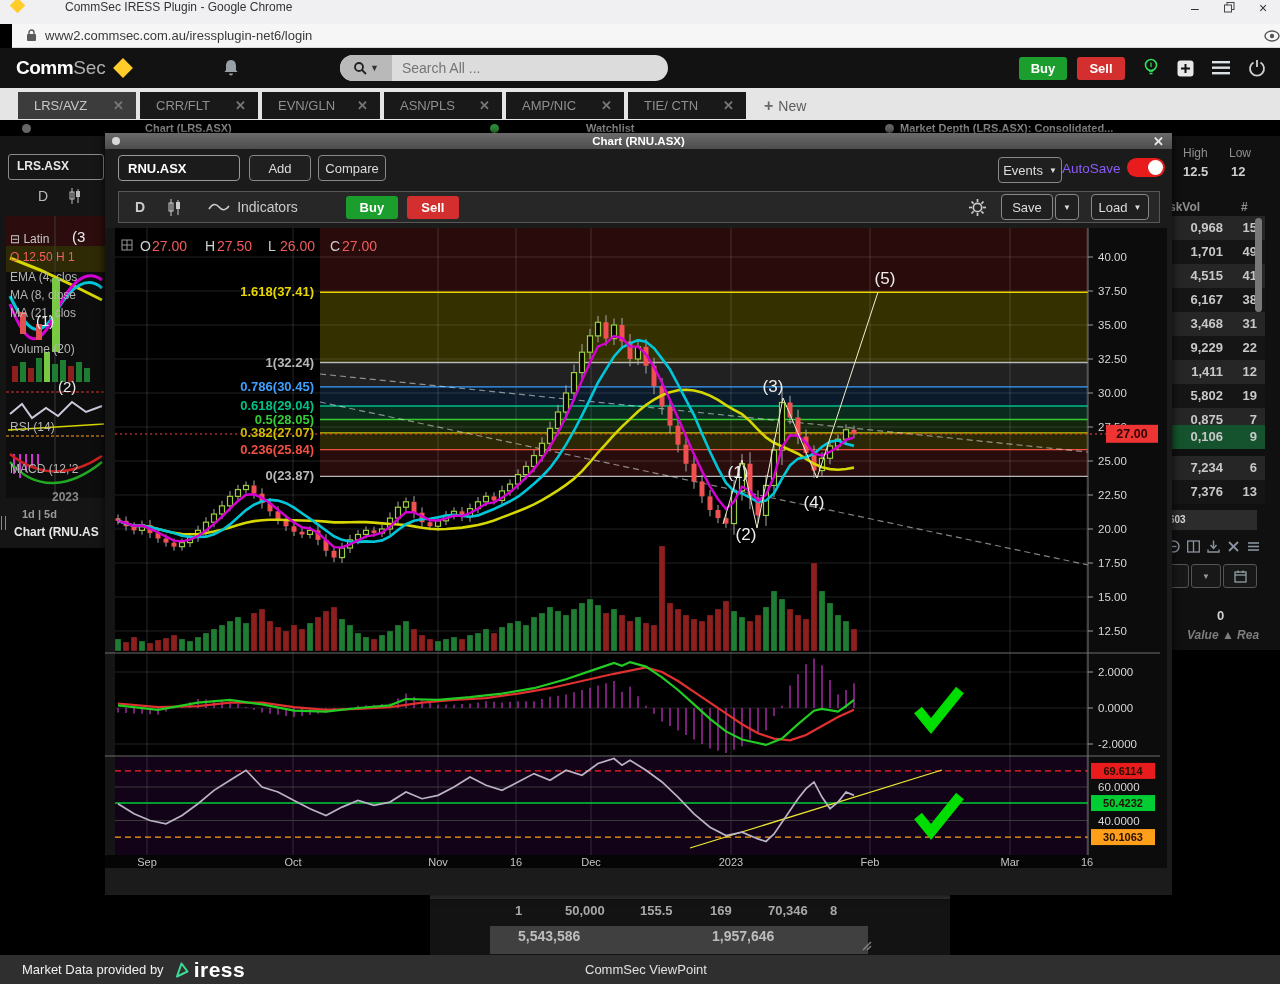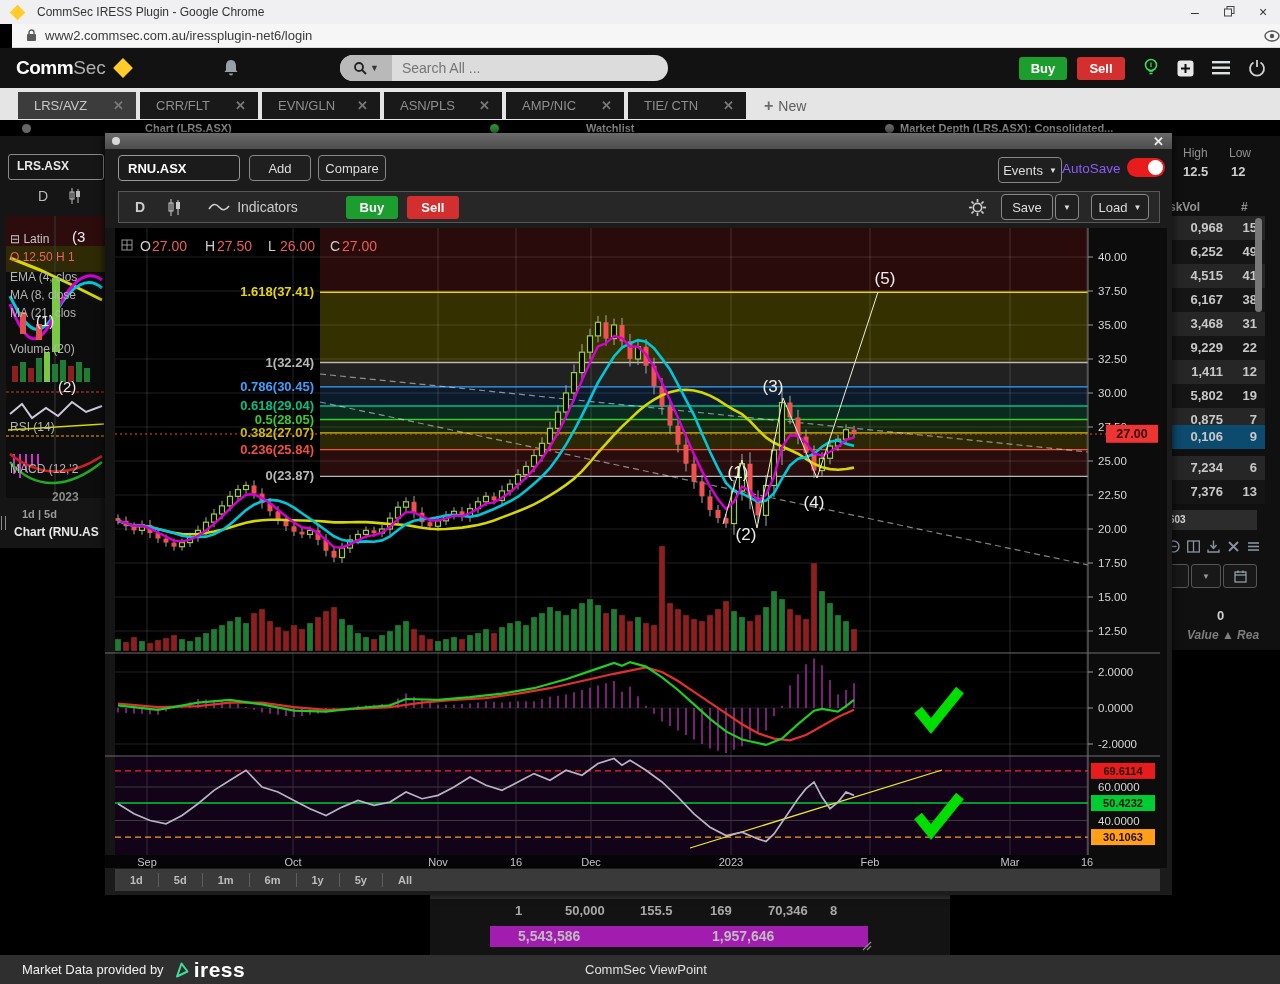--- a/index.html
+++ b/index.html
@@ -3,21 +3,21 @@
 <meta charset="utf-8">
 <style>
   * { margin:0; padding:0; box-sizing:border-box; }
   html,body { width:1280px; height:984px; background:#000; overflow:hidden;
     font-family:"Liberation Sans", sans-serif; }
   .abs { position:absolute; }
   #screen { position:relative; width:1280px; height:984px; background:#000; }
 
   
   #titlebar { left:0; top:0; width:1280px; height:24px; background:#f0f0f2;
-    display:flex; align-items:center; z-index:20; }
+    display:flex; align-items:flex-start; z-index:20;gap:28px; }
   #fav { width:11px; height:11px; background:#ffcc2a; transform:rotate(45deg);
     margin-left:12px; }
   #title-text { font-size:12px; color:#333; margin-left:14px; }
   #win-controls { margin-left:auto; display:flex; }
   #win-controls span { width:34px; text-align:center; font-size:14px; color:#333; cursor:default; }
   #urlbar { left:12px; top:24px; width:1280px; height:24px; background:#f6f6f6;
     border-bottom:1px solid #d8d8d8; display:flex; align-items:center; z-index:20; }
   #url-text { font-size:13px; color:#3a3a3a; margin-left:8px; }
 
   
@@ -85,21 +85,21 @@
   #dp-dd { position:absolute; left:0px; top:428px; display:flex; gap:2px; }
   #dp-dd .bx { border:1px solid #555; border-radius:3px; height:24px; background:#181818; }
   #dp-zero { position:absolute; left:52px; top:472px; font-size:13px; font-weight:bold; color:#cfcfcf; }
   #dp-valhdr { position:absolute; left:22px; top:492px; font-size:12px; font-style:italic;
     color:#7d7d7d; font-weight:bold; }
 
   
   #bottom-panel { left:430px; top:893px; width:520px; height:62px; background:#131313; z-index:1; }
   #bp-strip { position:absolute; left:0; top:0; width:520px; height:6px; background:#333; }
   .bp-cell { position:absolute; top:10px; font-size:13px; font-weight:bold; color:#a8a8a8; }
-  #bp-bar { position:absolute; left:60px; top:33px; width:378px; height:21px; background:#a21caf; }
+  #bp-bar { position:absolute; left:60px; top:33px; width:378px; height:28px; background:#404040; }
   #bp-bar span { position:absolute; top:2px; font-size:14px; font-weight:bold; color:#bdbdbd; }
 
   
   #chart-window { left:105px; top:133px; width:1067px; height:762px; background:#1b1b1b;
     z-index:5; box-shadow:0 0 8px rgba(0,0,0,0.8); }
   #cw-titlebar { position:absolute; left:0; top:0; width:1067px; height:16px;
     background:linear-gradient(#6a6a6a,#4d4d4d); display:flex; align-items:center; }
   #cw-dot { width:8px; height:8px; border-radius:50%; background:#d8d8d8; margin-left:7px; }
   #cw-title { position:absolute; left:0; width:100%; text-align:center; font-size:11.5px;
     font-weight:bold; color:#fff; }
@@ -333,21 +333,21 @@
     <span class="dp-val" style="left:18px;top:28px">12.5</span>
     <span class="dp-val" style="left:66px;top:28px">12</span>
     <span class="dp-lab" style="left:4px;top:64px;font-weight:bold">skVol</span>
     <span class="dp-lab" style="left:76px;top:64px;font-weight:bold">#</span>
     <div id="dp-rows">
         <div class="dp-row" style="top: 80px; background: rgb(38, 38, 38); position: absolute;">
           <span style="right: 42px;">0,968</span>
           <span style="right: 8px;">15</span>
         </div>
         <div class="dp-row" style="top: 104px; background: rgb(21, 21, 21); position: absolute;">
-          <span style="right: 42px;">6,252</span>
+          <span style="right: 42px;">1,701</span>
           <span style="right: 8px;">49</span>
         </div>
         <div class="dp-row" style="top: 128px; background: rgb(38, 38, 38); position: absolute;">
           <span style="right: 42px;">4,515</span>
           <span style="right: 8px;">41</span>
         </div>
         <div class="dp-row" style="top: 152px; background: rgb(21, 21, 21); position: absolute;">
           <span style="right: 42px;">6,167</span>
           <span style="right: 8px;">38</span>
         </div>
@@ -364,21 +364,21 @@
           <span style="right: 8px;">12</span>
         </div>
         <div class="dp-row" style="top: 248px; background: rgb(21, 21, 21); position: absolute;">
           <span style="right: 42px;">5,802</span>
           <span style="right: 8px;">19</span>
         </div>
         <div class="dp-row" style="top: 272px; background: rgb(38, 38, 38); position: absolute;">
           <span style="right: 42px;">0,875</span>
           <span style="right: 8px;">7</span>
         </div>
-        <div class="dp-row" style="top: 289px; background: #0c4a6e; position: absolute;">
+        <div class="dp-row" style="top: 289px; background: #14532d; position: absolute;">
           <span style="right: 42px;">0,106</span>
           <span style="right: 8px;">9</span>
         </div>
         <div class="dp-row" style="top: 320px; background: rgb(38, 38, 38); position: absolute;">
           <span style="right: 42px;">7,234</span>
           <span style="right: 8px;">6</span>
         </div>
         <div class="dp-row" style="top: 344px; background: rgb(21, 21, 21); position: absolute;">
           <span style="right: 42px;">7,376</span>
           <span style="right: 8px;">13</span>
@@ -442,20 +442,21 @@
     </div>
     <svg width="10" height="10" viewBox="0 0 10 10" style="position:absolute;left:432px;top:48px">
       <line x1="1" y1="9" x2="9" y2="1" stroke="#888" stroke-width="1.2"></line>
         <line x1="5" y1="9" x2="9" y2="5" stroke="#888" stroke-width="1.2"></line>
     </svg>
   </div>
 
   <div class="abs" id="chart-window">
     <div id="cw-titlebar">
       <div id="cw-dot"></div>
+      <div id="cw-title">Chart (RNU.ASX)</div>
       <div id="cw-close">✕</div>
     </div>
 
     <input id="cw-symbol" readonly="" value="RNU.ASX" style="">
     <div class="cw-btn" style="left:144px;top:22px;width:62px;height:26px">Add</div>
     <div class="cw-btn" style="left:213px;top:22px;width:68px;height:26px">Compare</div>
     <div class="cw-btn" style="left:893px;top:24px;width:64px;height:26px;gap:6px">
       <span>Events</span>
         <span style="font-size:8px">▼</span>
     </div>
@@ -1007,29 +1008,20 @@
         <text x="438" y="866" font-size="11" fill="#c4c4c4" text-anchor="middle">Nov</text>
         <text x="516" y="866" font-size="11" fill="#c4c4c4" text-anchor="middle">16</text>
         <text x="591" y="866" font-size="11" fill="#c4c4c4" text-anchor="middle">Dec</text>
         <text x="731" y="866" font-size="11" fill="#c4c4c4" text-anchor="middle">2023</text>
         <text x="870" y="866" font-size="11" fill="#c4c4c4" text-anchor="middle">Feb</text>
         <text x="1010" y="866" font-size="11" fill="#c4c4c4" text-anchor="middle">Mar</text>
         <text x="1087" y="866" font-size="11" fill="#c4c4c4" text-anchor="middle">16</text>
         <text x="117" y="524" font-size="12" fill="#888">›</text>
       </svg>
 
-    <div id="ranges">
-        <span>1d</span>
-        <span>5d</span>
-        <span>1m</span>
-        <span>6m</span>
-        <span>1y</span>
-        <span>5y</span>
-        <span>All</span>
-      </div>
   </div>
 
   <div class="abs" id="statusbar">
     <span id="sb-left">Market Data provided by</span>
     <span id="sb-brand">
       <svg width="16" height="16" viewBox="0 0 16 16">
         <path d="M3 14.5 L7.5 1.5 L13.5 9.5 Z" fill="none" stroke="#3ddc97" stroke-width="2" stroke-linejoin="round"></path>
       </svg>
       <b>iress</b>
     </span>

